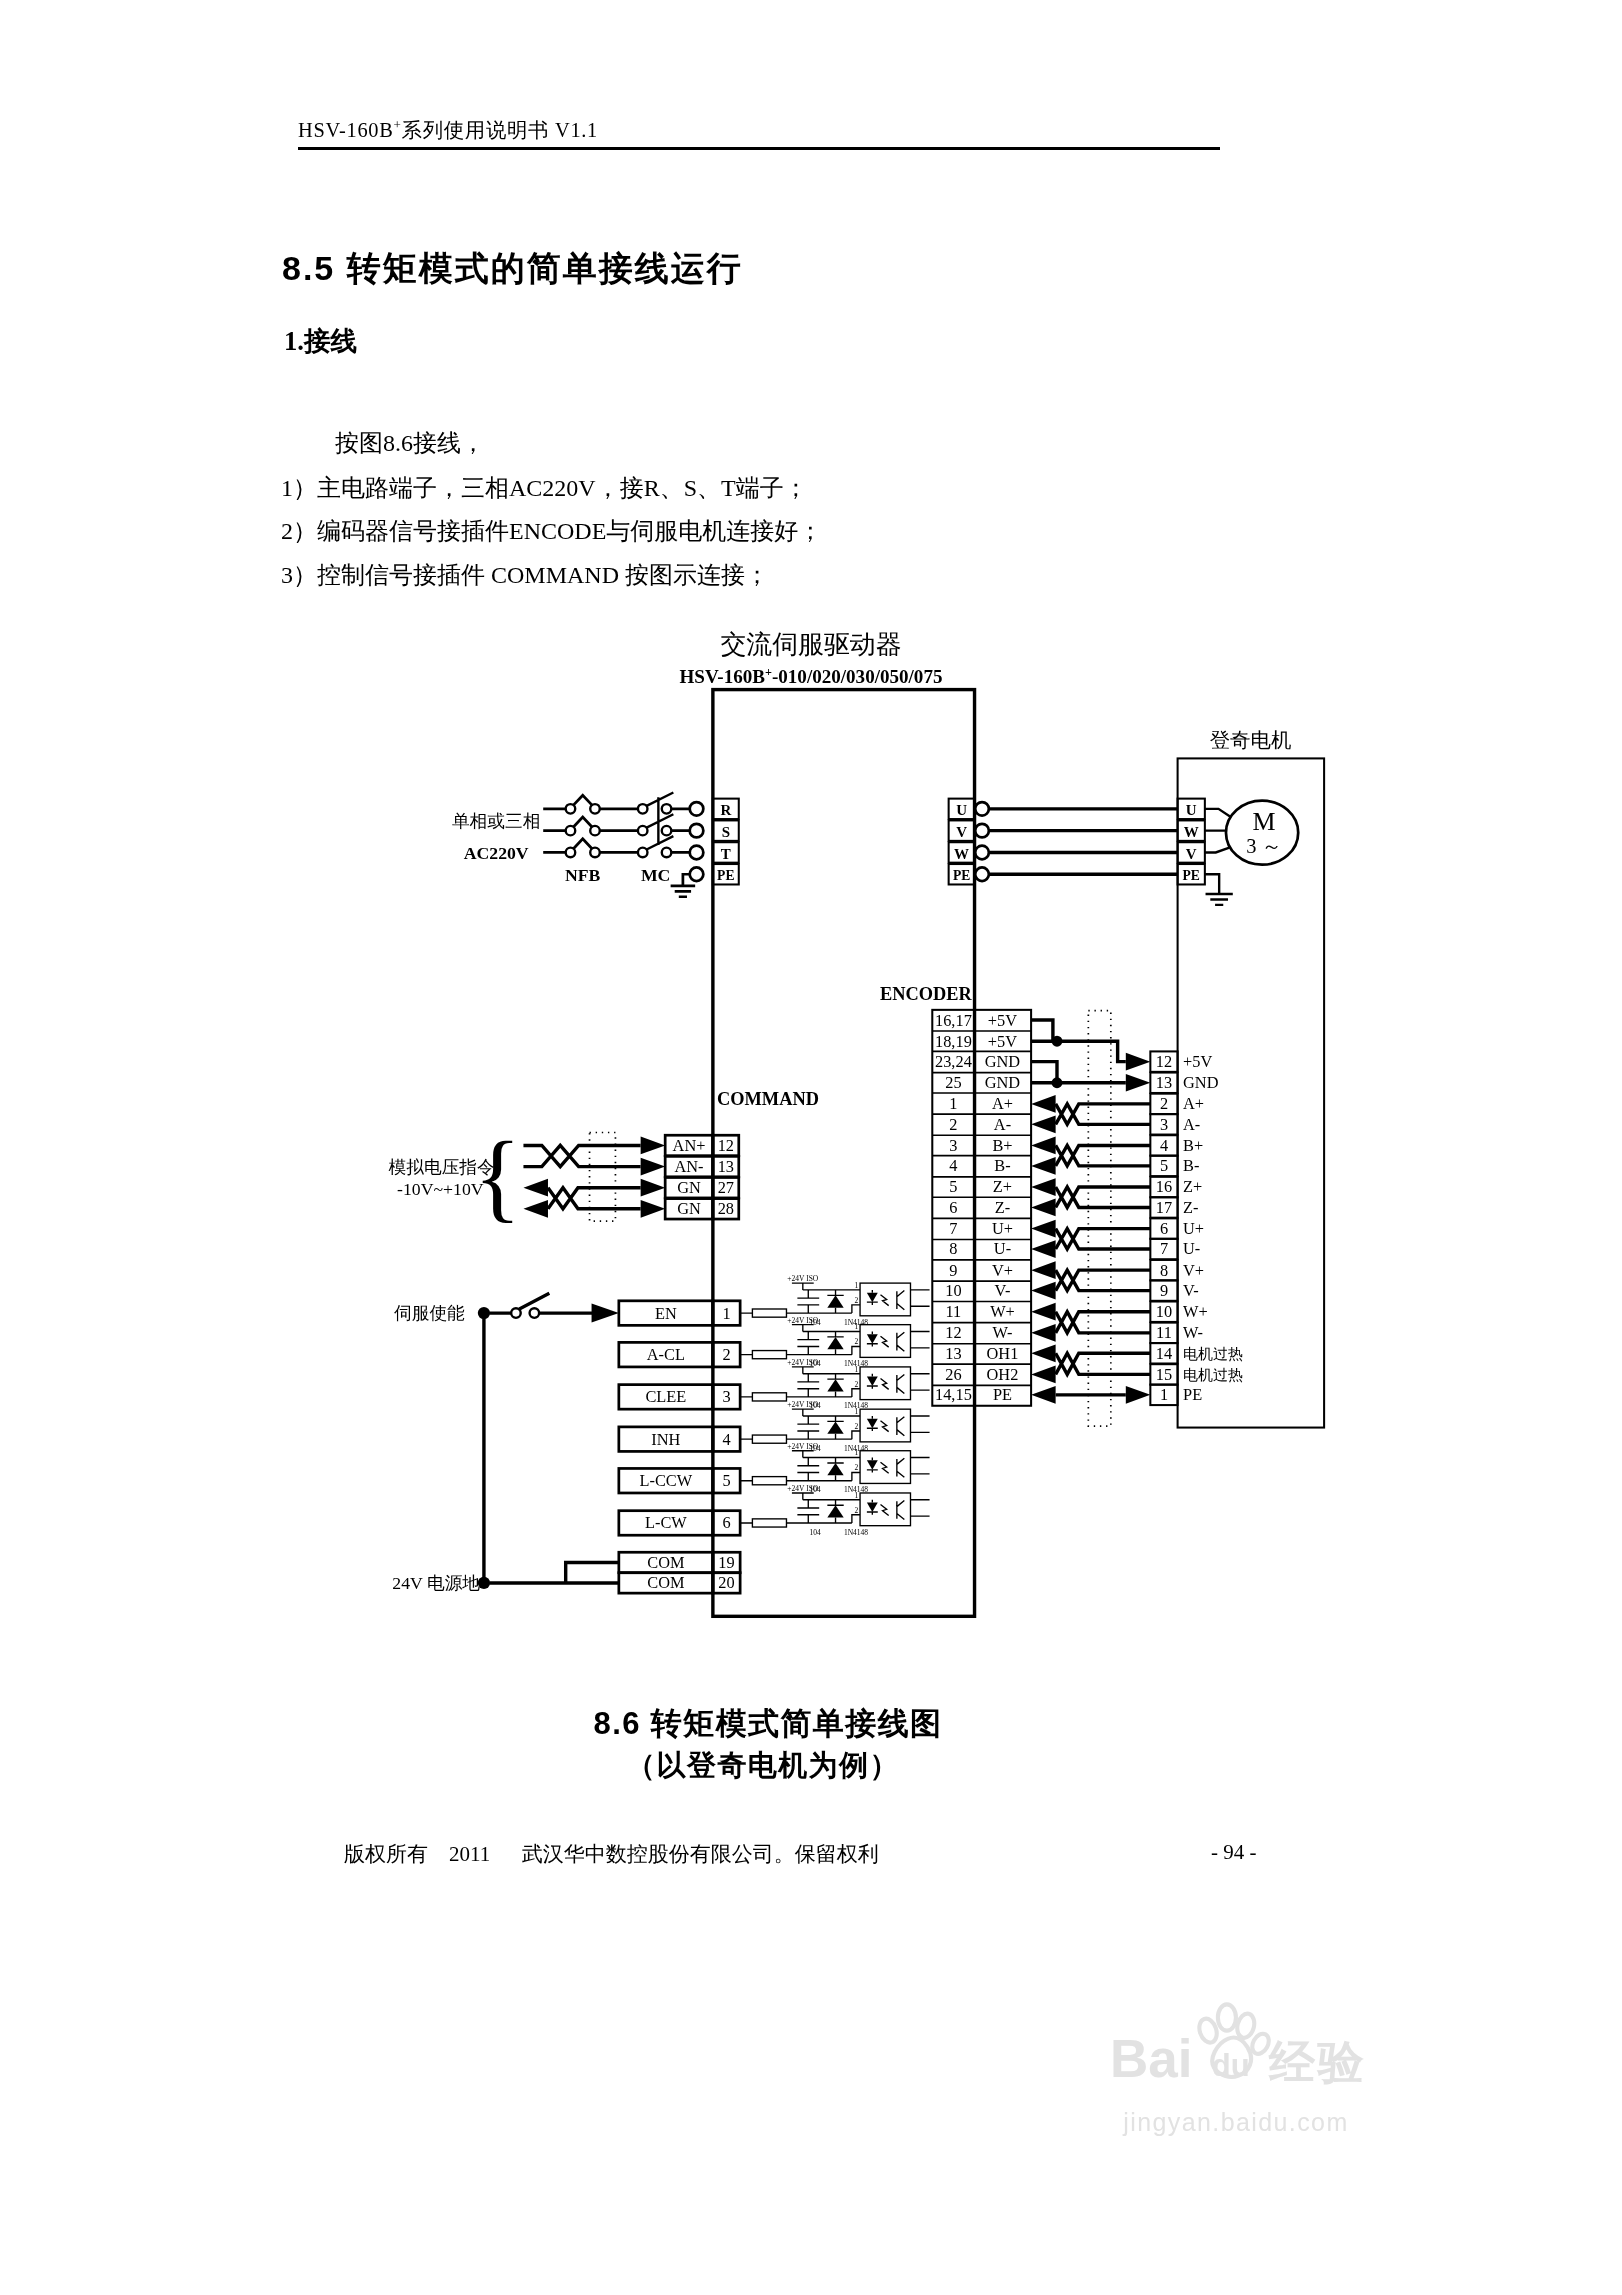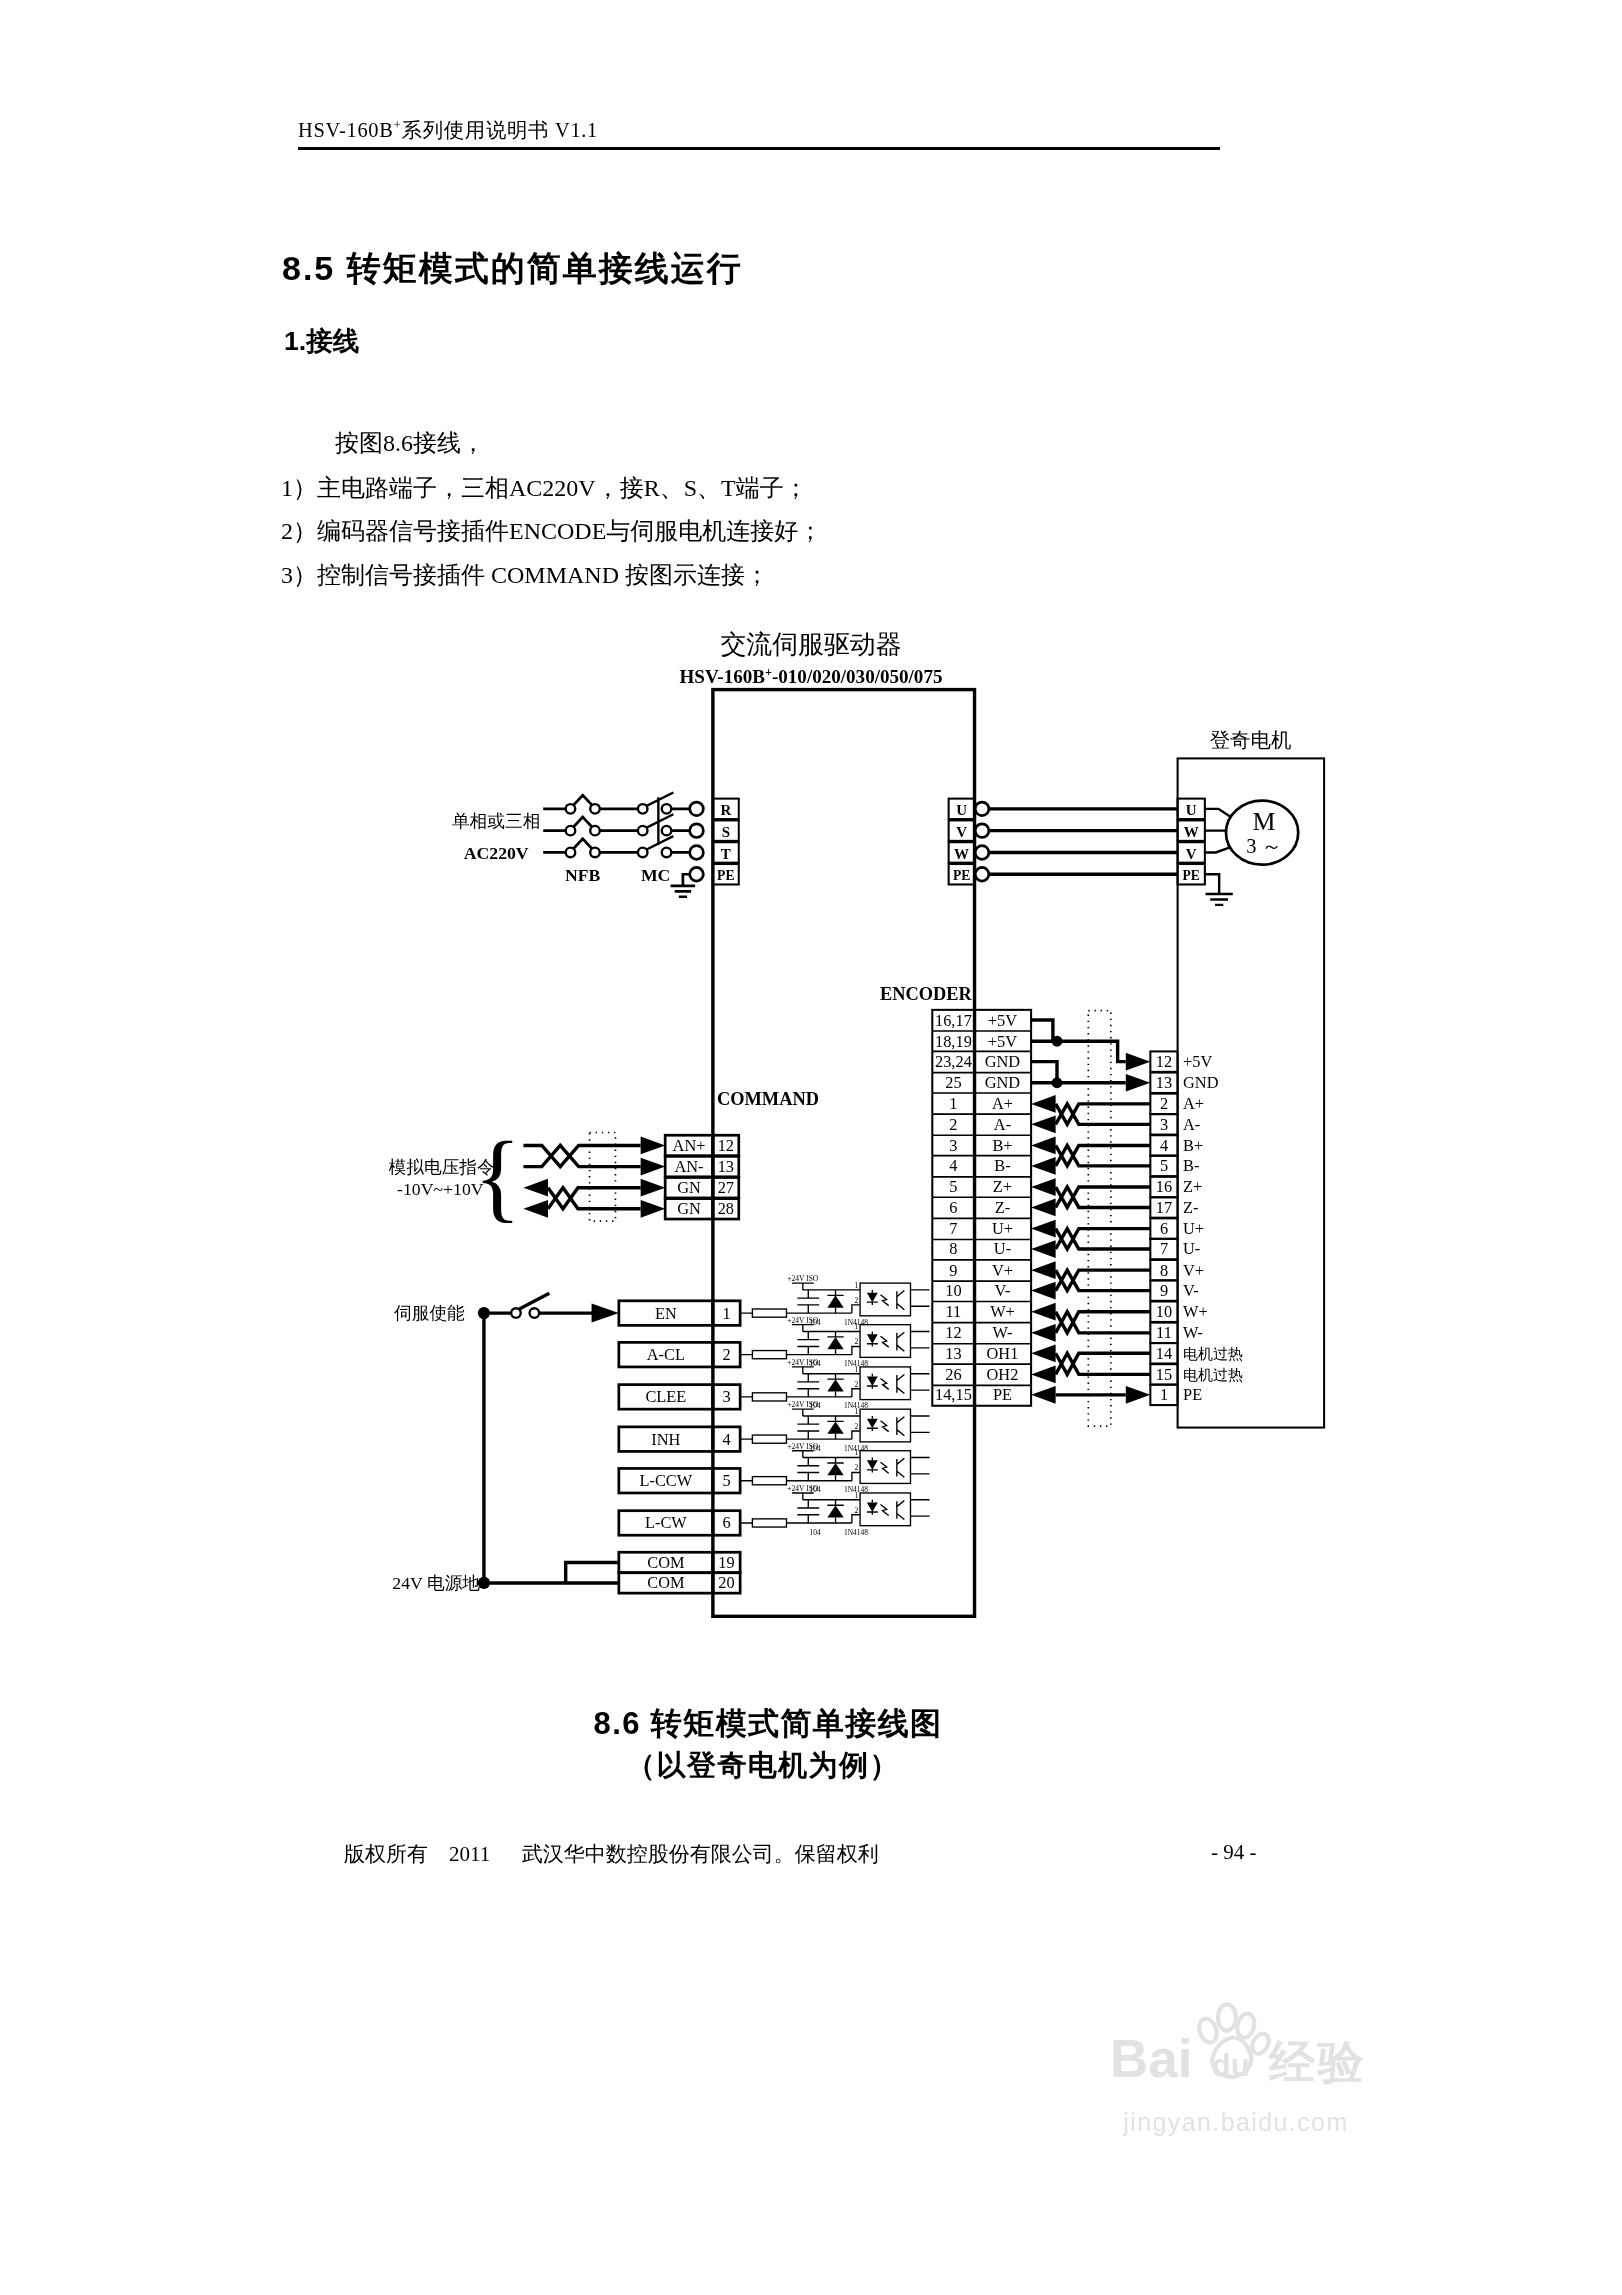--- a/index.html
+++ b/index.html
@@ -5,21 +5,21 @@
   html,body{margin:0;padding:0;background:#888;}
   .page{position:relative;width:1622px;height:2295px;background:#ffffff;overflow:hidden;
         font-family:"Liberation Serif","DejaVu Serif",serif;color:#000;}
   .abs{position:absolute;}
   .hdr{left:298px;top:116px;font-size:20.4px;letter-spacing:0.7px;}
   .hdr sup{font-size:13px;}
   .hdr-rule{left:298px;top:147px;width:922px;height:2.7px;background:#000;}
   .h1{left:282px;top:204px;font-size:34px;font-weight:bold;
       font-family:"Liberation Sans","DejaVu Sans",sans-serif;letter-spacing:2px;margin-top:42px;}
   .h2{left:284px;top:323px;font-size:26.6px;font-weight:bold;
-      font-family:Liberation Sans, sans-serif;}
+      font-family:Liberation Serif, serif;}
   .para{left:335px;top:427px;font-size:24px;}
   .step{left:281px;font-size:24px;}
   .s1{top:472px}.s2{top:515px}.s3{top:559px}
   .cap1{left:768px;top:1703px;transform:translateX(-50%);font-size:31px;font-weight:bold;
         font-family:Liberation Sans, sans-serif;letter-spacing:1.4px;text-align:center;}
   .cap2{left:763px;top:1746px;transform:translateX(-50%);font-size:29px;font-weight:bold;
         font-family:"Liberation Sans","DejaVu Sans",sans-serif;letter-spacing:1.4px;}
   .foot{top:1840px;font-size:21px;}
   .foot-l{left:344px;white-space:pre;}
   .foot-p{left:1211px;}

